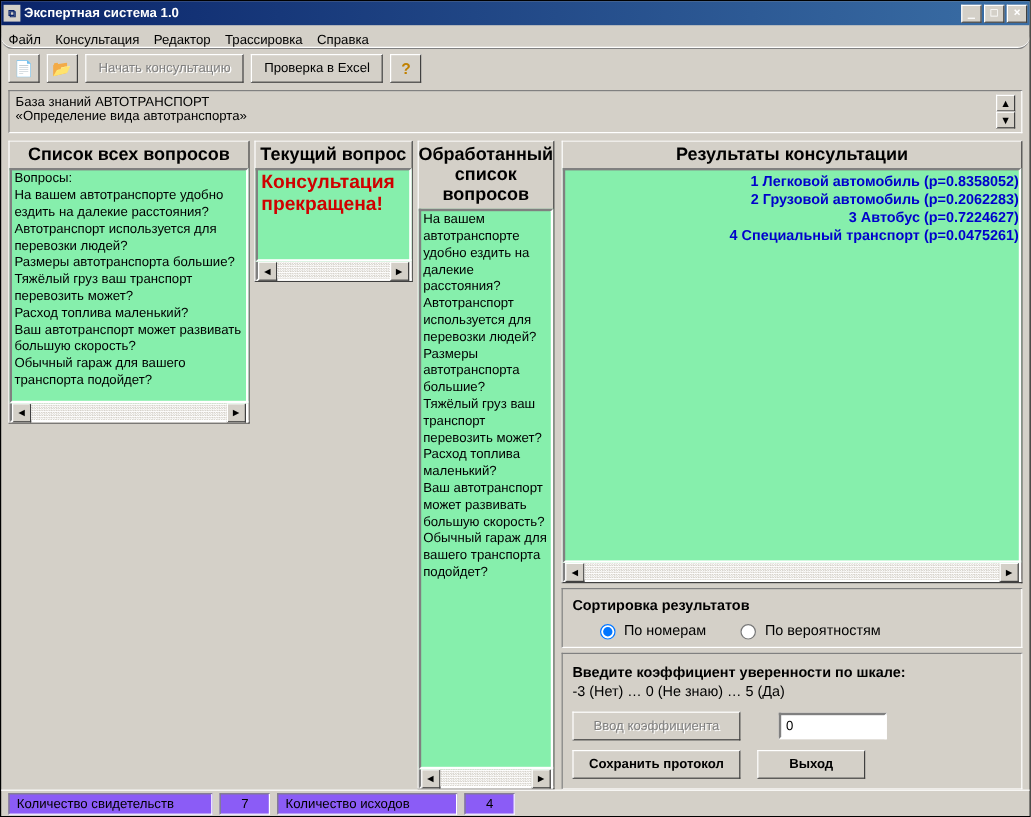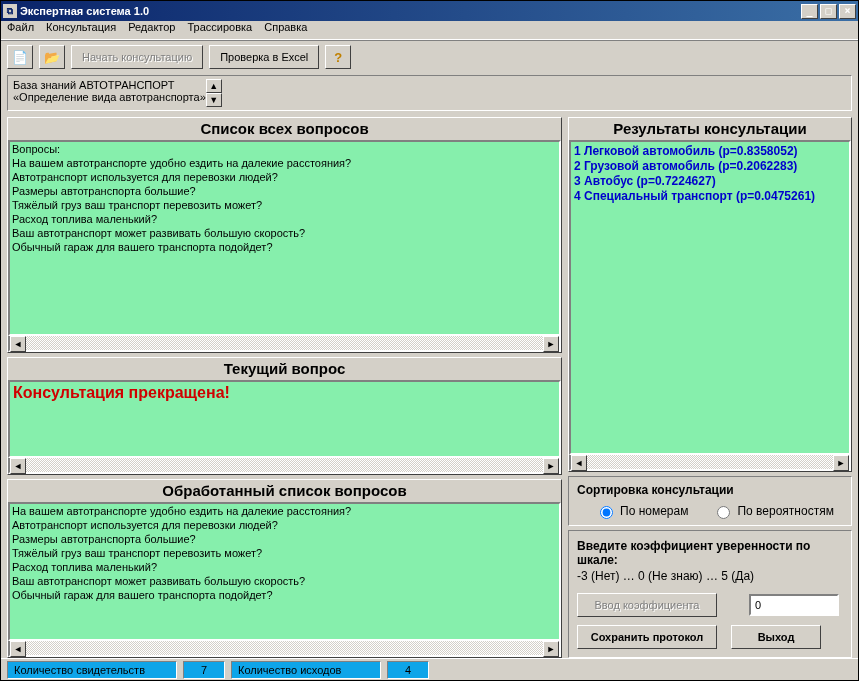--- a/index.html
+++ b/index.html
@@ -45,25 +45,26 @@
     border-bottom-color: #404040;
     font-size: 10px; line-height: 12px;
     text-align: center;
     font-family: "Lucida Console", monospace;
     font-weight: bold;
     cursor: default;
   }
   .menubar {
     height: 20px;
     display: flex;
-    align-items: flex-start;
+    align-items: flex-end;
     padding: 0 6px;
     gap: 12px;
     border-bottom: 1px solid #808080;
     box-shadow: inset 0 -1px #fff;
+    border-radius: 10px;
   }
   .menubar span { cursor: default; }
   .toolbar {
     padding: 4px 6px;
     display: flex;
     align-items: center;
     gap: 6px;
   }
   .btn3d {
     background: #d4d0c8;
@@ -82,40 +83,41 @@
     font-size: 13px;
   }
   .info-panel {
     margin: 2px 6px 6px 6px;
     border: 1px solid;
     border-color: #808080 #fff #fff #808080;
     background: #d4d0c8;
     padding: 3px 5px;
     height: 36px;
     display: flex;
+    justify-content: space-between;
   }
   .info-panel .up-down {
     display: flex; flex-direction: column;
   }
   .scroll-arrow {
     width: 16px; height: 16px;
     background: #d4d0c8;
     border: 1px solid;
     border-color: #fff #404040 #404040 #fff;
     display: inline-flex; align-items: center; justify-content: center;
     font-size: 9px;
   }
   .main {
     flex: 1;
     display: flex;
     padding: 0 6px;
     gap: 6px;
     overflow: hidden;
   }
-  .left-col { width: 555px; display: flex; flex-direction: column; gap: 4px; }
+  .left-col { width: 455px; display: flex; flex-direction: row; gap: 4px; }
   .right-col { flex: 1; display: flex; flex-direction: column; gap: 4px; }
   .panel {
     border: 1px solid;
     border-color: #fff #404040 #404040 #fff;
     display: flex;
     flex-direction: column;
     background: #d4d0c8;
   }
   .panel-head {
     text-align: center;
@@ -143,21 +145,21 @@
     display: flex;
     border: 2px solid;
     border-color: #808080 #fff #fff #808080;
     border-top: none;
   }
   .hscroll .track { flex:1; background: repeating-conic-gradient(#d4d0c8 0 25%, #fff 0 50%) 0 0/2px 2px; }
   .p-questions { height: 236px; }
   .p-current { height: 118px; }
   .p-processed { flex: 1; }
   .p-results { flex: 1; }
-  .result-line { color: #0000cc; font-weight: bold; font-size: 12px; line-height: 15px; padding-left: 3px;}
+  .result-line { color: #0000cc; font-weight: bold; font-size: 12px; line-height: 15px; padding-left: 20px; text-align: right;}
   .red-bold { color: #d00000; font-weight: bold; font-size: 16px; padding: 2px 3px;}
   .sort-panel {
     border: 1px solid;
     border-color: #808080 #fff #fff #808080;
     padding: 6px 8px;
   }
   .sort-panel .title { font-weight: bold; margin-bottom: 6px; font-size:12px;}
   .radio-row { display:flex; gap: 24px; padding-left: 18px; }
   .radio-row label { display:flex; align-items:center; gap:4px; font-size:12px;}
   .coef-panel {
@@ -184,21 +186,21 @@
     gap: 6px;
     padding: 2px 6px;
     border-top: 1px solid #fff;
   }
   .status-cell {
     border: 1px solid;
     border-color: #808080 #fff #fff #808080;
     height: 18px;
     padding: 0 6px;
     display: flex; align-items: center;
-    background:#0ea5e9;
+    background:#8b5cf6;
   }
   .status-cell.num { width: 42px; justify-content:center; }
   .flex-content { flex:1; display:flex; flex-direction:column; }
 </style>
 </head>
 <body>
 
 <div class="window">
 
   <div class="titlebar">
@@ -314,21 +316,21 @@
           </div>
           <div class="hscroll">
             <div class="scroll-arrow">◄</div>
             <div class="track"></div>
             <div class="scroll-arrow">►</div>
           </div>
         </div>
       </div>
 
       <div class="sort-panel">
-        <div class="title">Сортировка консультации</div>
+        <div class="title">Сортировка результатов</div>
         <div class="radio-row">
           <label>
             <input type="radio" name="sort" checked="" style="">
             <span>По номерам</span>
           </label>
           <label>
             <input type="radio" name="sort" style="">
             <span>По вероятностям</span>
           </label>
         </div>

